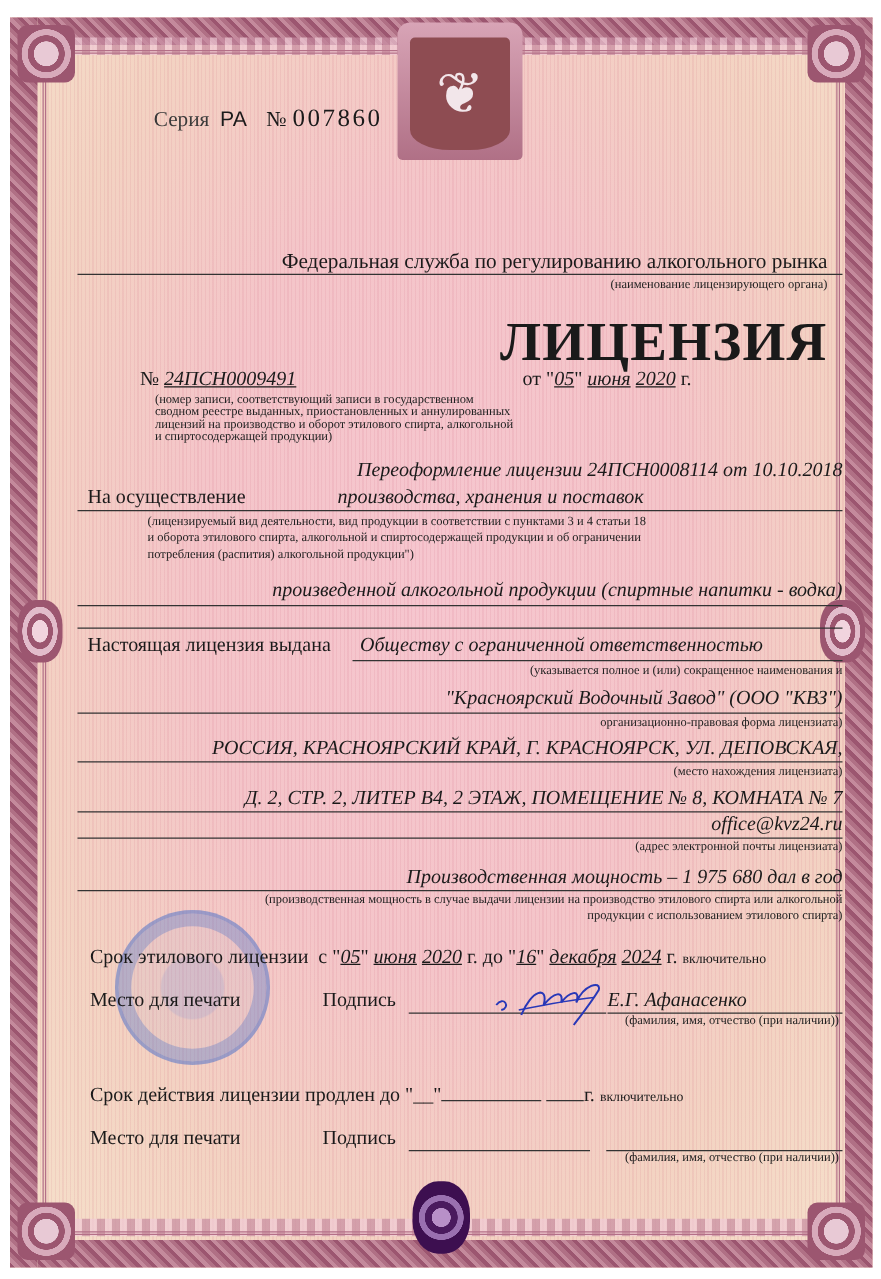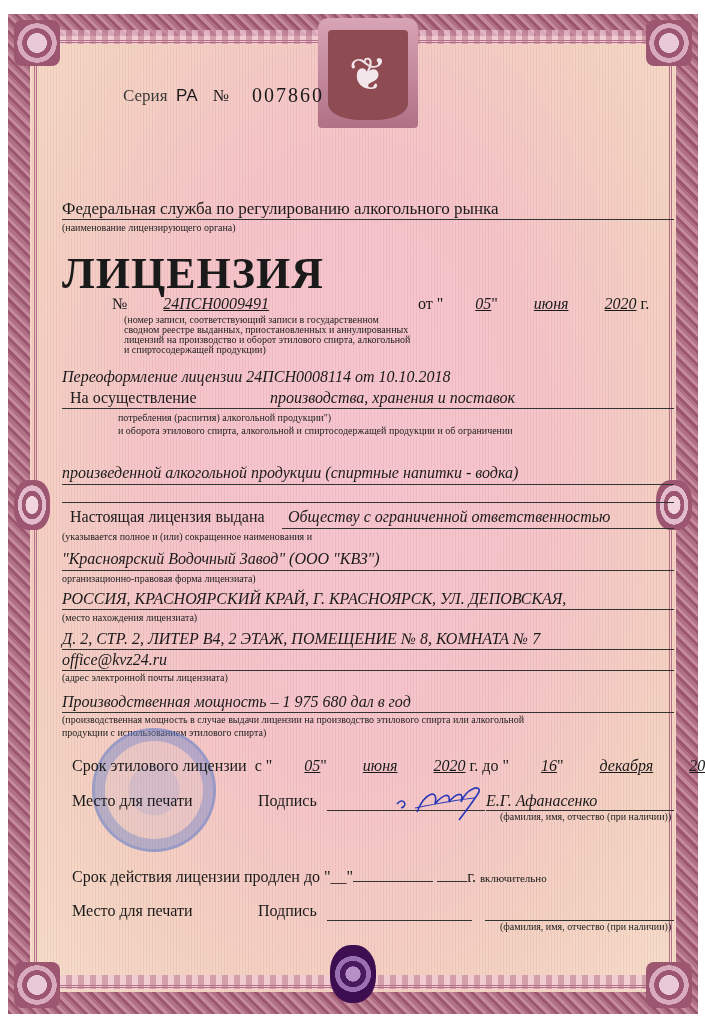--- a/index.html
+++ b/index.html
@@ -63,22 +63,22 @@
     position: absolute; left: 330px; top: 945px; width: 46px; height: 58px;
     background: radial-gradient(circle, #b890c8 0 20%, #4a1a5e 21% 35%, #9a70b0 36% 48%, #3d0f50 49%);
     border-radius: 45%;
   }
   
   .t { position: absolute; white-space: nowrap; }
   .italic { font-style: italic; }
   .small { font-size: 10px; color: #222; }
   .tiny { font-size: 10px; color: #222; line-height: 10px; }
   .line { position: absolute; height: 1px; background: #333; }
-  .u { text-decoration: underline; margin-left: 32px; }
-  .center { text-align: left; }
+  .u { text-decoration: underline; }
+  .center { text-align: right; }
 
   .stamp {
     position: absolute; left: 92px; top: 728px; width: 118px; height: 118px;
     border-radius: 50%;
     border: 3px solid rgba(90,120,200,0.55);
     box-shadow: inset 0 0 0 8px rgba(255,255,255,0), inset 0 0 0 10px rgba(90,120,200,0.35);
     background: radial-gradient(circle, rgba(120,140,210,0.25) 0 30%, rgba(120,140,210,0.08) 31% 100%);
   }
   .signature {
     position: absolute; left: 395px; top: 782px; width: 90px; height: 40px;
@@ -99,21 +99,21 @@
 <div class="side-medallion" style="left:14px;top:480px"></div>
 <div class="side-medallion" style="left:656px;top:480px"></div>
 
 <div class="emblem-frame"></div>
 <div class="emblem">❦</div>
 <div class="bottom-seal"></div>
 
 <div class="t" style="left:123px;top:86px;font-size:17px;color:#3a3a3a">Серия</div>
 <div class="t" style="left:176px;top:86px;font-size:17px;font-weight:normal;font-family:'Liberation Sans',sans-serif">РА</div>
 <div class="t" style="left:213px;top:86px;font-size:17px">№</div>
-<div class="t" style="left:252px;top:84px;font-size:20px;letter-spacing:2px">007860</div>
+<div class="t" style="left:234px;top:84px;font-size:20px;letter-spacing:2px">007860</div>
 
 <div class="t center" style="left:62px;top:199px;width:600px;font-size:17px">Федеральная служба по регулированию алкогольного рынка</div>
 <div class="line" style="left:62px;top:219px;width:612px"></div>
 <div class="t center small" style="left:62px;top:222px;width:600px">(наименование лицензирующего органа)</div>
 
 <div class="t center" style="left:62px;top:248px;width:600px;font-size:44px;font-weight:bold;letter-spacing:1px">ЛИЦЕНЗИЯ</div>
 
 <div class="t" style="left:112px;top:295px;font-size:16px">
   <span>№</span>
   <span class="italic u">24ПСН0009491</span>
@@ -129,22 +129,23 @@
   <div>лицензий на производство и оборот этилового спирта, алкогольной</div>
   <div>и спиртосодержащей продукции)</div>
 </div>
 
 <div class="t center italic" style="left:62px;top:368px;width:612px;font-size:16px">Переоформление лицензии 24ПСН0008114 от 10.10.2018</div>
 
 <div class="t" style="left:70px;top:389px;font-size:16px">На осуществление</div>
 <div class="t italic" style="left:270px;top:389px;font-size:16px">производства, хранения и поставок</div>
 <div class="line" style="left:62px;top:408px;width:612px"></div>
 <div class="t small" style="left:118px;top:411px;line-height:13px;white-space:normal;width:530px;text-align:justify">
+  <div>(лицензируемый вид деятельности, вид продукции в соответствии с пунктами 3 и 4 статьи 18</div>
+  <div>и оборота этилового спирта, алкогольной и спиртосодержащей продукции и об ограничении</div>
   <div>потребления (распития) алкогольной продукции")</div>
-  <div>и оборота этилового спирта, алкогольной и спиртосодержащей продукции и об ограничении</div>
 </div>
 <div class="t center italic" style="left:62px;top:464px;width:612px;font-size:16px">произведенной алкогольной продукции (спиртные напитки - водка)</div>
 <div class="line" style="left:62px;top:484px;width:612px"></div>
 <div class="line" style="left:62px;top:502px;width:612px"></div>
 
 <div class="t" style="left:70px;top:508px;font-size:16px">Настоящая лицензия выдана</div>
 <div class="t italic" style="left:288px;top:508px;font-size:16px">Обществу с ограниченной ответственностью</div>
 <div class="line" style="left:282px;top:528px;width:392px"></div>
 <div class="t center small" style="left:62px;top:531px;width:612px">(указывается полное и (или) сокращенное наименования и</div>
 <div class="t center italic" style="left:62px;top:550px;width:612px;font-size:16px">"Красноярский Водочный Завод" (ООО "КВЗ")</div>

